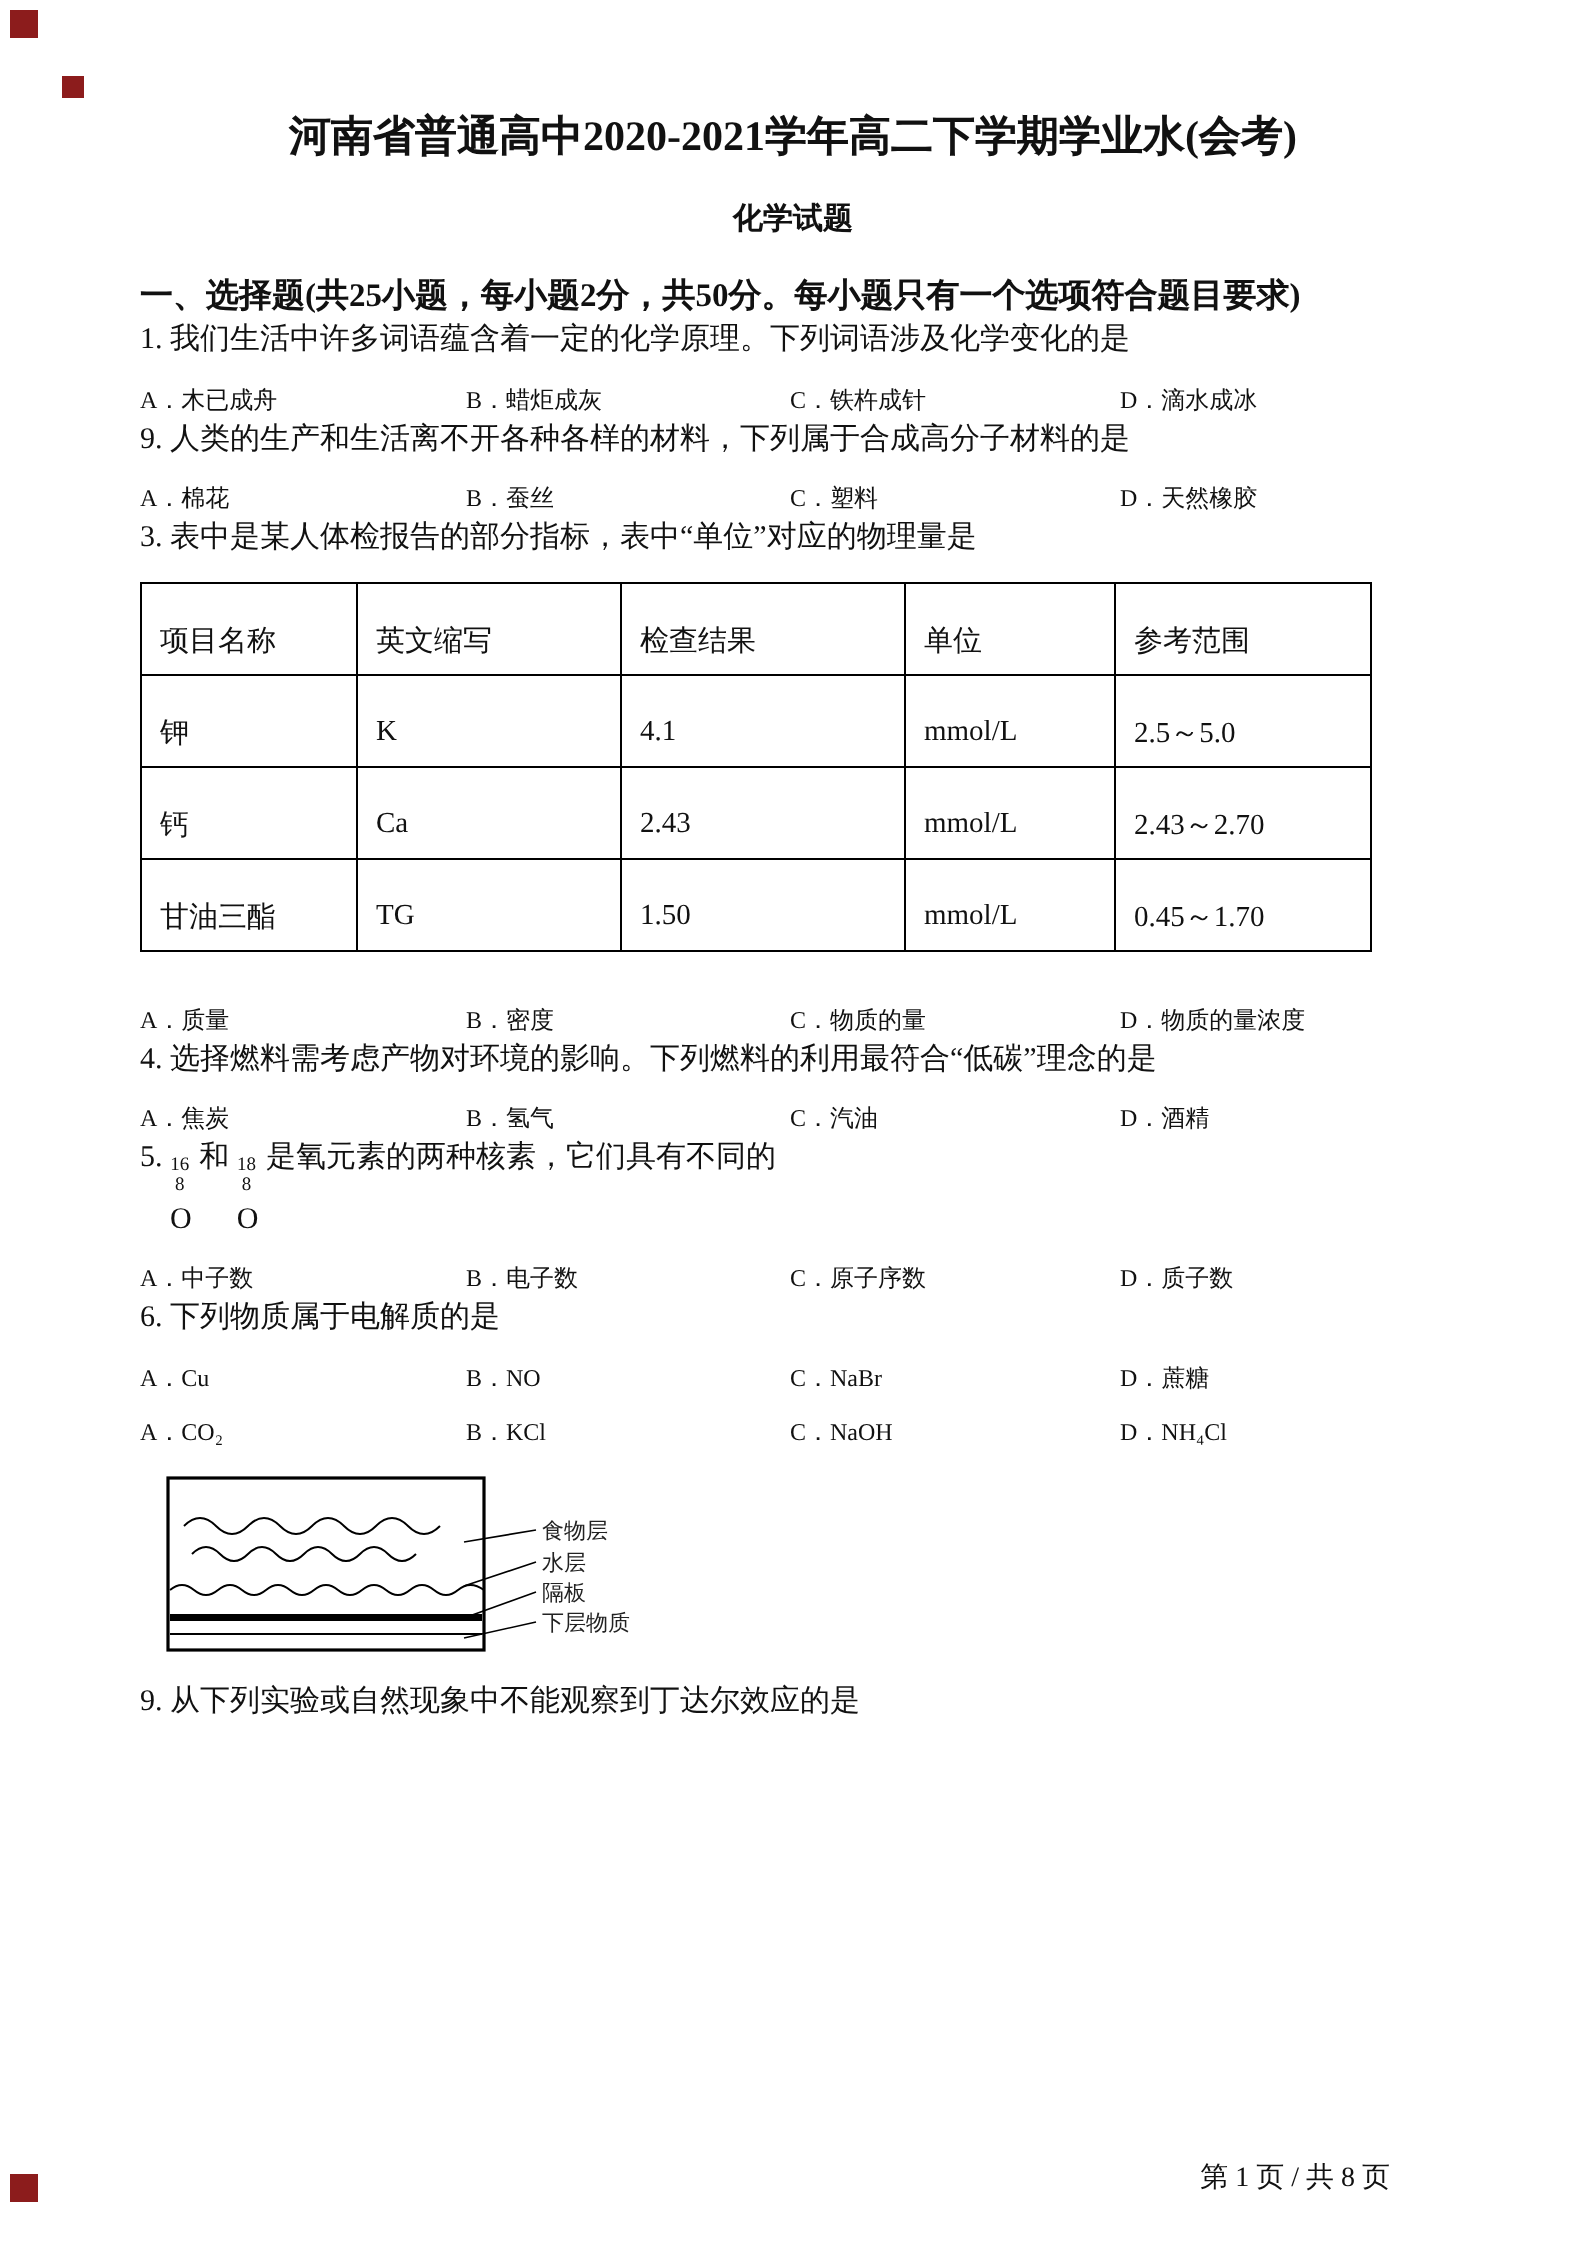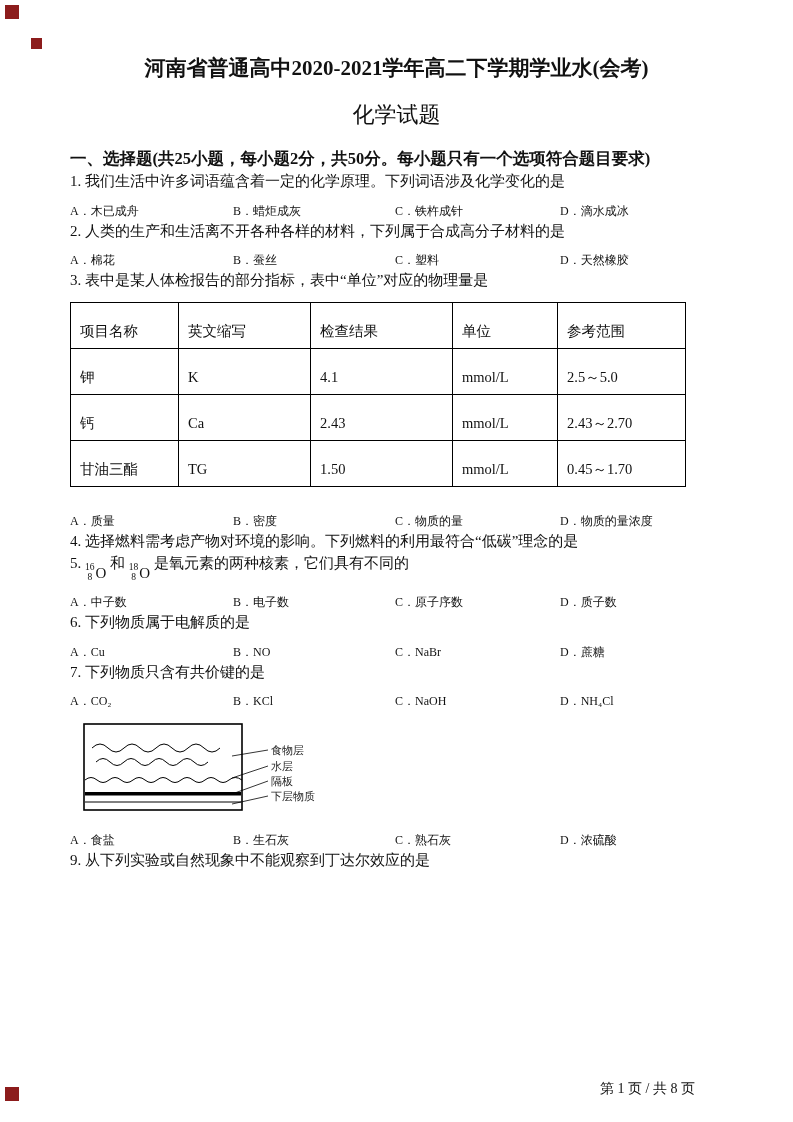--- a/index.html
+++ b/index.html
@@ -15,21 +15,21 @@
     font-family: "Liberation Serif", "DejaVu Serif", serif;
     overflow: hidden;
     padding: 38px 70px 0 70px;
   }
   .marker { position: absolute; background: var(--marker-color); }
   .marker.m1 { left: 5px;  top: 5px;    width: 14px; height: 14px; }
   .marker.m2 { left: 31px; top: 38px;   width: 11px; height: 11px; }
   .marker.m3 { left: 5px;  top: 1087px; width: 14px; height: 14px; }
 
   .title1 { text-align: center; font-weight: bold; font-size: 21px; margin-top: 16px; }
-  .title2 { text-align: center; font-weight: normal; font-size: 22px; margin-top: 18px; }
+  .title2 { text-align: center; font-weight: bold; font-size: 15px; margin-top: 18px; }
   .section-heading { font-weight: bold; font-size: 16.5px; margin-top: 18px; }
 
   .q { }
   .stem { font-size: 15px; line-height: 1.5; }
   .opts {
     display: grid;
     grid-template-columns: 163px 162px 165px 1fr;
     font-size: 12px;
     margin-top: 10px;
   }
@@ -47,21 +47,21 @@
     height: 46px;
     vertical-align: middle;
   }
   table.report col.c1 { width: 108px; }
   table.report col.c2 { width: 132px; }
   table.report col.c3 { width: 142px; }
   table.report col.c4 { width: 105px; }
   table.report col.c5 { width: 128px; }
   .after-table { margin-top: 26px; }
 
-  .isotope { display: inline-flex; align-items: center; vertical-align: -2px; }
+  .isotope { display: inline-flex; align-items: center; vertical-align: -2px; flex-direction: column; }
   .iso-nums {
     display: inline-flex;
     flex-direction: column;
     font-size: 9.5px;
     line-height: 1.05;
     margin-right: 1px;
     text-align: center;
   }
   .diagram-wrap { margin: 8px 0 2px 12px; }
   svg text { font-family: "Liberation Serif", "DejaVu Serif", serif; font-size: 11px; fill: #222; }
@@ -89,21 +89,21 @@
     <div class="stem">1. 我们生活中许多词语蕴含着一定的化学原理。下列词语涉及化学变化的是</div>
     <div class="opts">
       <span>A．木已成舟</span>
       <span>B．蜡炬成灰</span>
       <span>C．铁杵成针</span>
       <span>D．滴水成冰</span>
     </div>
   </div>
 
   <div class="q">
-    <div class="stem">2. 人类的生产和生活离不开各种各样的材料，下列属于合成高分子材料的是</div>
+    <div class="stem">9. 人类的生产和生活离不开各种各样的材料，下列属于合成高分子材料的是</div>
     <div class="opts">
       <span>A．棉花</span>
       <span>B．蚕丝</span>
       <span>C．塑料</span>
       <span>D．天然橡胶</span>
     </div>
   </div>
 
   <div class="q">
     <div class="stem">3. 表中是某人体检报告的部分指标，表中“单位”对应的物理量是</div>
@@ -149,20 +149,26 @@
     <div class="opts after-table">
       <span>A．质量</span>
       <span>B．密度</span>
       <span>C．物质的量</span>
       <span>D．物质的量浓度</span>
     </div>
   </div>
 
   <div class="q">
     <div class="stem">4. 选择燃料需考虑产物对环境的影响。下列燃料的利用最符合“低碳”理念的是</div>
+    <div class="opts">
+      <span>A．焦炭</span>
+      <span>B．氢气</span>
+      <span>C．汽油</span>
+      <span>D．酒精</span>
+    </div>
   </div>
 
   <div class="q">
     <div class="stem">
       <span>5. </span><span class="isotope">
           <span class="iso-nums">
             <span>16</span>
             <span>8</span>
           </span>
           <span>O</span>
@@ -186,21 +192,20 @@
     <div class="stem">6. 下列物质属于电解质的是</div>
     <div class="opts">
       <span>A．Cu</span>
       <span>B．NO</span>
       <span>C．NaBr</span>
       <span>D．蔗糖</span>
     </div>
   </div>
 
   <div class="q">
-    <div class="stem">7. 下列物质只含有共价键的是</div>
     <div class="opts">
       <span>A．CO₂</span>
       <span>B．KCl</span>
       <span>C．NaOH</span>
       <span>D．NH₄Cl</span>
     </div>
   </div>
 
   <div class="q">
     <div class="diagram-wrap">
@@ -221,26 +226,20 @@
         <line x1="150" y1="60" x2="186" y2="48" stroke="#000" stroke-width="0.8"></line>
         <line x1="150" y1="76" x2="186" y2="63" stroke="#000" stroke-width="0.8"></line>
         <line x1="150" y1="86" x2="186" y2="78" stroke="#000" stroke-width="0.8"></line>
 
         <text x="189" y="36">食物层</text>
         <text x="189" y="52">水层</text>
         <text x="189" y="67">隔板</text>
         <text x="189" y="82">下层物质</text>
       </svg>
     </div>
-    <div class="opts">
-      <span>A．食盐</span>
-      <span>B．生石灰</span>
-      <span>C．熟石灰</span>
-      <span>D．浓硫酸</span>
-    </div>
   </div>
 
   <div class="q">
     <div class="stem">9. 从下列实验或自然现象中不能观察到丁达尔效应的是</div>
   </div>
 
   <div class="footer">第 1 页 / 共 8 页</div>
 </div>
 
 </body></html>

